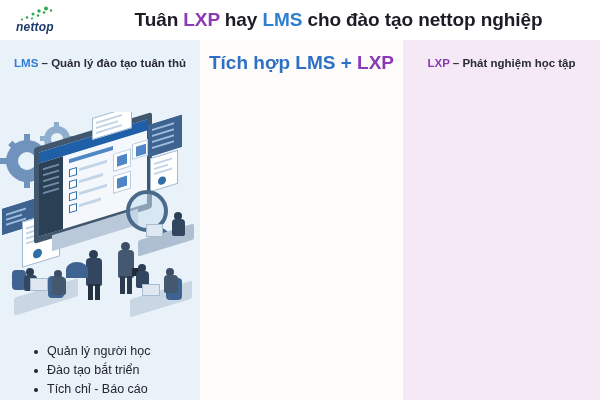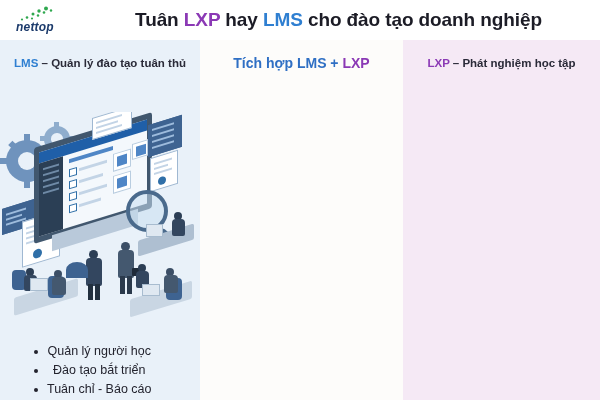--- a/index.html
+++ b/index.html
@@ -23,29 +23,29 @@
 
   
   .panel{position:absolute;top:40px;height:360px;}
   .p-left{left:0;width:200px;background:#e9f1f9;}
   .p-mid{left:200px;width:203px;background:#fdfcfa;}
   .p-right{left:403px;width:197px;background:#f5e9f5;}
 
   .col-head{position:absolute;top:16px;width:100%;text-align:center;
     font-size:11.5px;font-weight:bold;line-height:14px;}
   .p-left .col-head{color:#2f7fd1;}
-  .p-mid  .col-head{font-size:14px;color:#2f6fc4;}
+  .p-mid  .col-head{font-size:19px;color:#2f6fc4;}
   .p-right .col-head{color:#8b39b5;}
   .ch-lxp{color:#8b39b5;}
   .ch-dark{color:#2a2a38;font-weight:bold;}
 
   
   .bullets{position:absolute;list-style:none;margin:0;padding:0;color:#23232e;}
   .bullets li{position:relative;padding-left:15px;font-size:12.5px;line-height:19px;
-    white-space:nowrap;text-align:center;}
+    white-space:nowrap;}
   .bullets li:before{content:"";position:absolute;left:2px;top:7.5px;
     width:4px;height:4px;border-radius:50%;background:#23232e;}
   .bl-left{left:32px;top:302px;}
   .bl-mid{left:236px;top:330px;}
 
   
   .art{position:absolute;overflow:hidden;}
   .lbl{position:absolute;font-size:9px;font-weight:bold;}
 
   
@@ -119,21 +119,21 @@
         <circle cx="26" cy="9.5" r="1.2" fill="#2fa84f"></circle>
         <circle cx="27" cy="5" r="1.7" fill="#2fa84f"></circle>
         <circle cx="32" cy="6.5" r="1.3" fill="#2fa84f"></circle>
         <circle cx="34" cy="2.5" r="2.0" fill="#2fa84f"></circle>
         <circle cx="39" cy="4.5" r="1.2" fill="#2fa84f"></circle>
       </svg>
       <div class="logo-word">nettop</div>
     </div>
 
     <div class="title">
-      <span>Tuân </span><span class="t-lxp">LXP</span><span> hay </span><span class="t-lms">LMS</span><span> cho đào tạo doanh nghiệp</span>
+      <span>Tuân </span><span class="t-lxp">LXP</span><span> hay </span><span class="t-lms">LMS</span><span> cho đào tạo nettop nghiệp</span>
     </div>
   </div>
 
   <div class="panel p-left">
     <div class="col-head">
       <span>LMS</span><span class="ch-dark"> – Quản lý đào tạo tuân thủ</span>
     </div>
 
     <div class="art l-art">
 
@@ -261,21 +261,21 @@
       <div class="person" style="left:164px;top:156px;">
         <div class="p-head" style="left:2px;top:0;width:8px;height:8px;background:#3b4e66;"></div>
         <div class="p-body" style="left:0;top:7px;width:14px;height:18px;background:#44586f;"></div>
       </div>
       <div class="pc" style="left:142px;top:172px;width:16px;height:10px;"></div>
     </div>
 
     <ul class="bullets bl-left">
       <li>Quản lý người học</li>
       <li>Đào tạo bắt triển</li>
-      <li>Tuân chỉ - Báo cáo</li>
+      <li>Tích chỉ - Báo cáo</li>
       <li>Audit</li>
     </ul>
   </div>
 
   <div class="panel p-mid">
     <div class="col-head">
       <span>Tích hợp LMS + </span><span class="ch-lxp">LXP</span>
     </div>
 
     <div class="art m-art">

